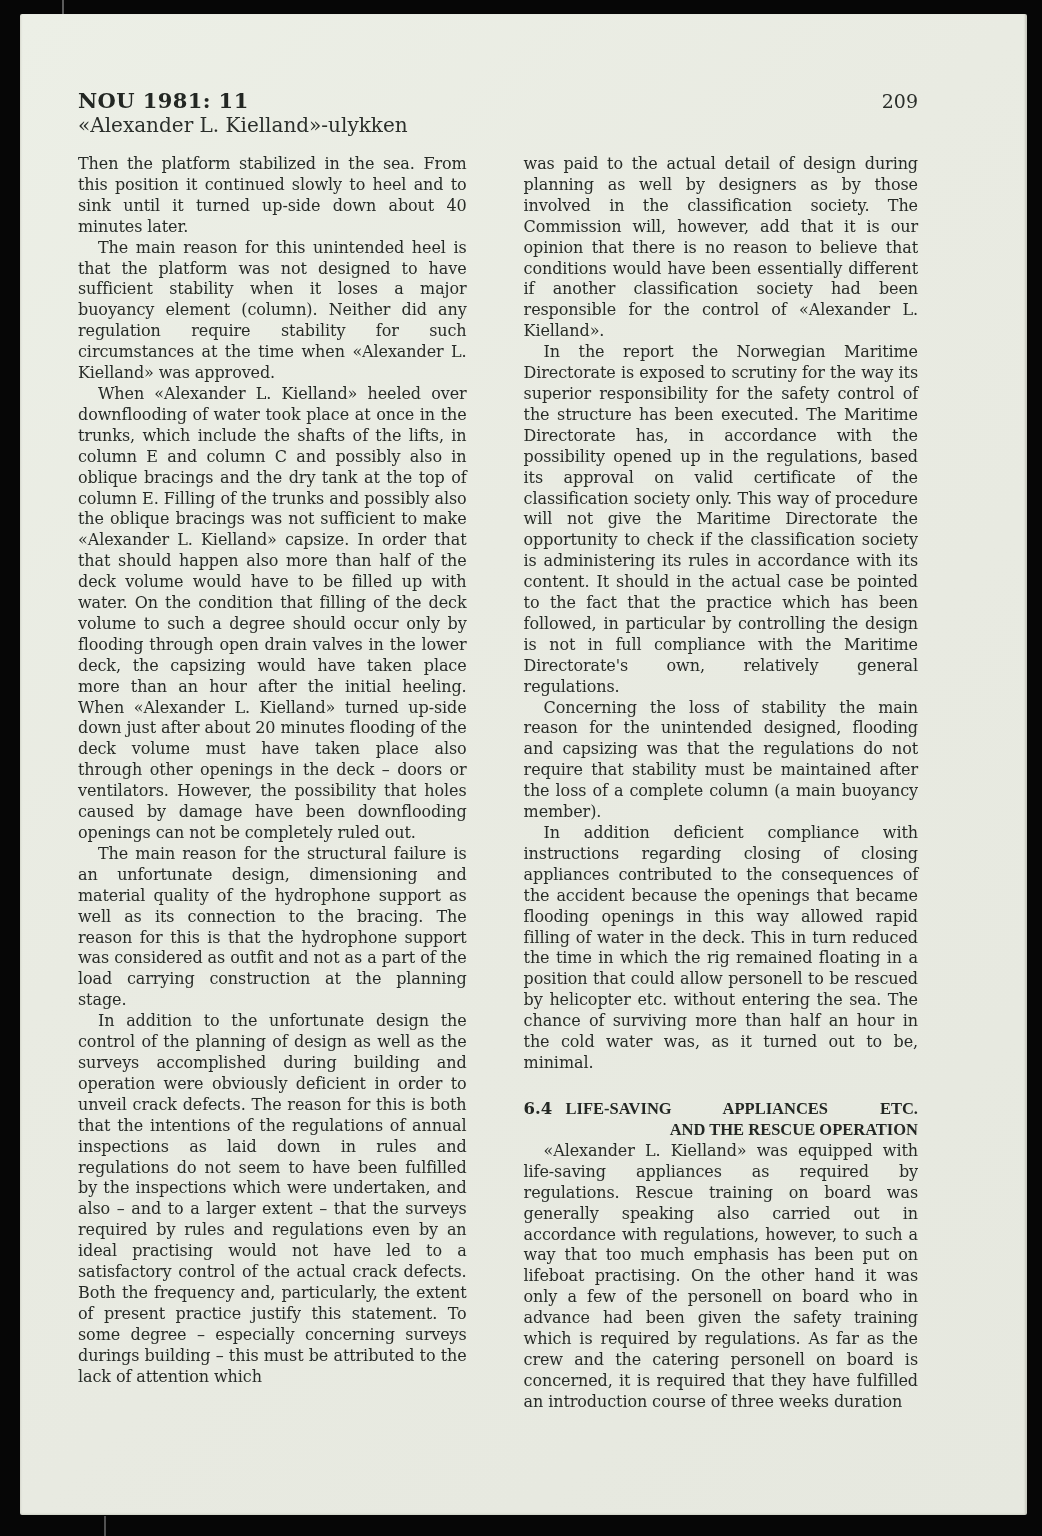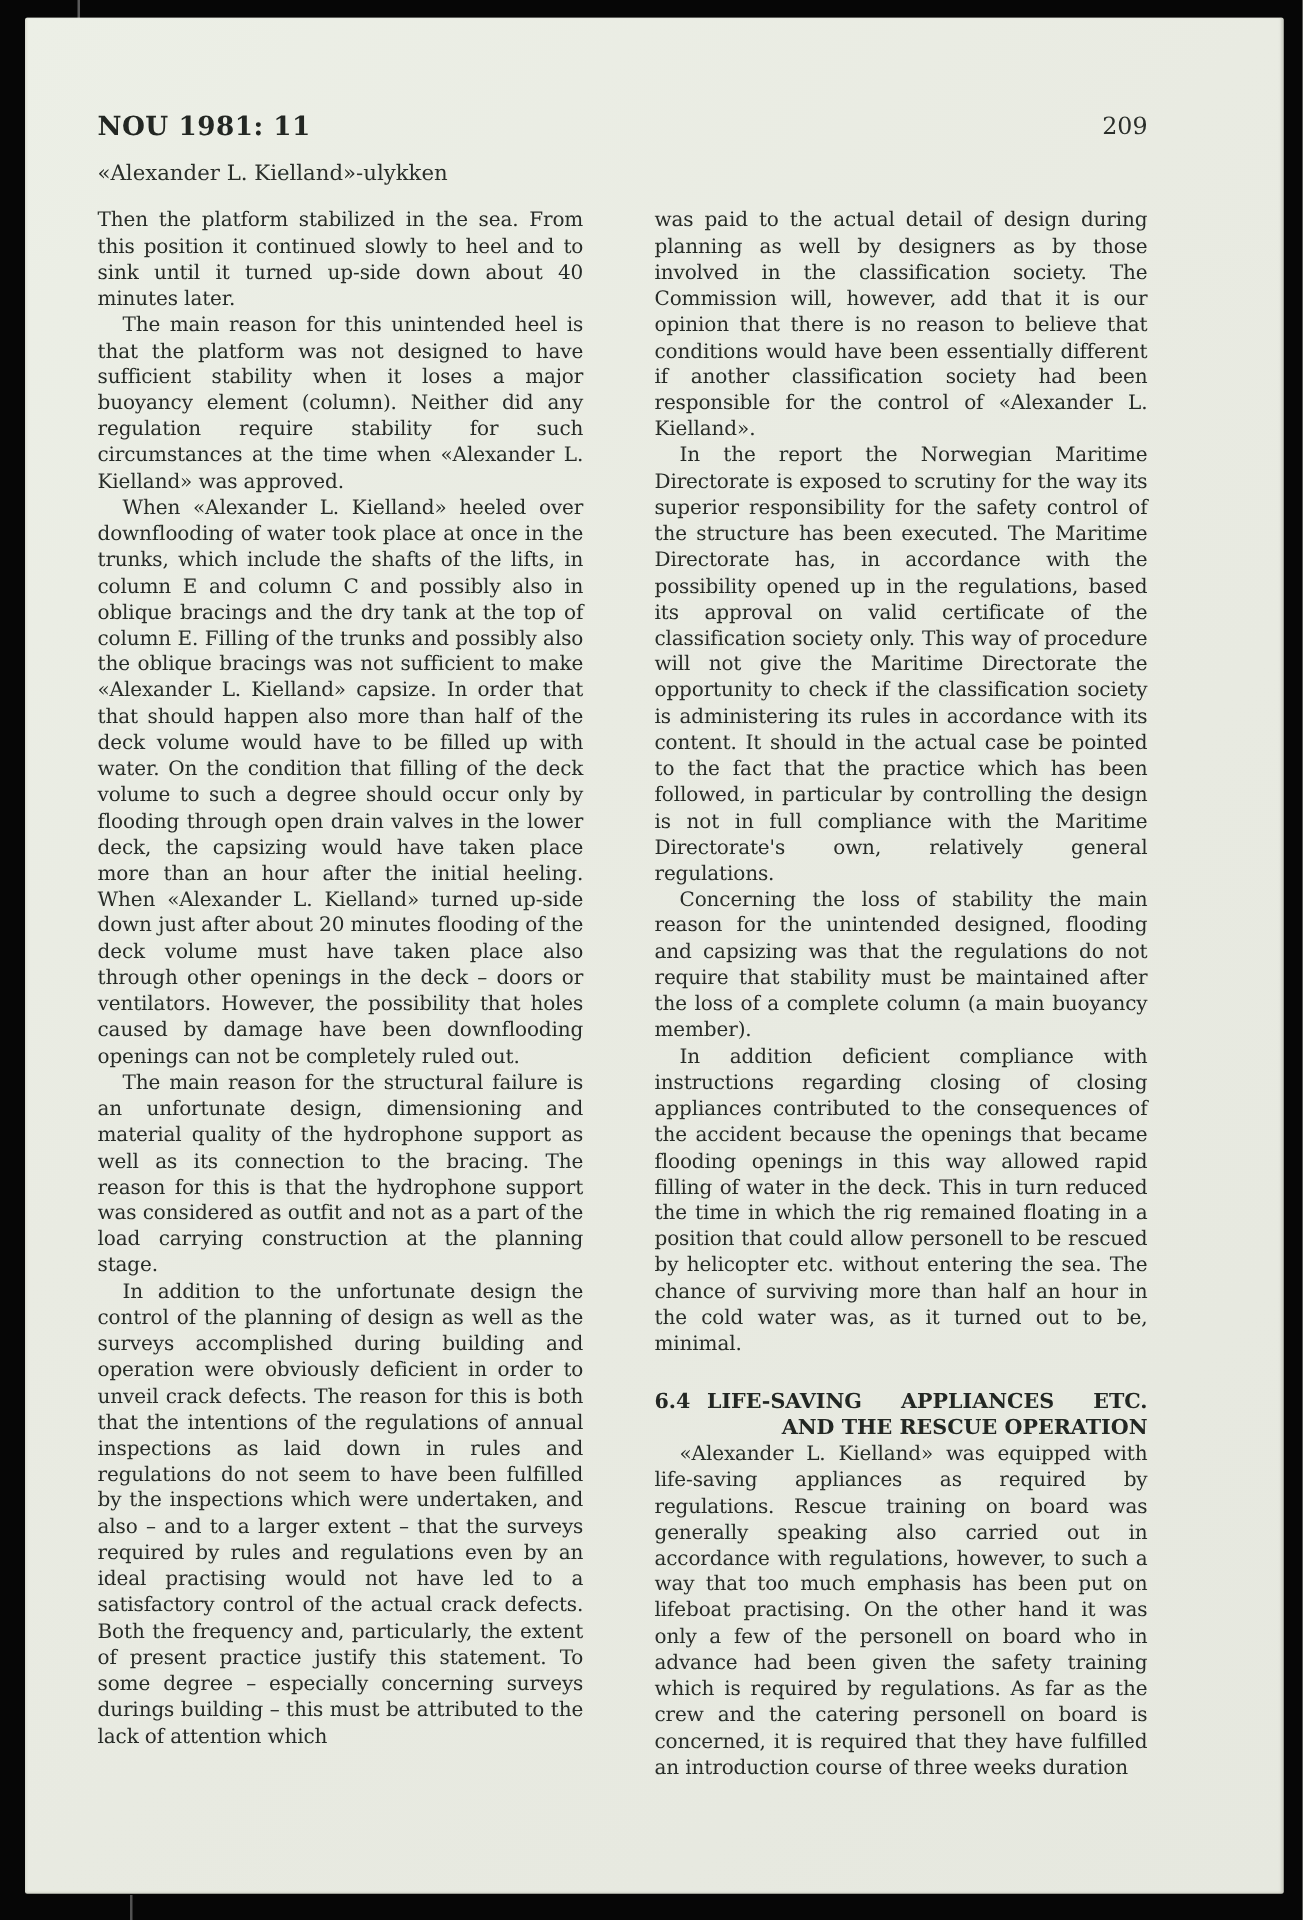--- a/index.html
+++ b/index.html
@@ -28,21 +28,21 @@
     position:absolute;
     left:58px; top:0;
     width:840px;
   }
   .header { position:relative; padding-top:74px; text-align:left; }
   .title {
     font-size:21px; font-weight:bold; letter-spacing:.4px;
     color:#232723;
   }
   .subtitle {
-    font-size:17px; margin-top:16px; color:#2a2e2a;
+    font-size:20px; margin-top:0; color:#2a2e2a;
   }
   .page-number {
     position:absolute; right:0; top:76px;
     font-size:19px; color:#2a2e2a;
   }
 
   .columns { display:flex; margin-top:17px; }
   .col { }
   .col-left  { width:400px; margin-right:34px; }
   .col-right { width:406px;margin-left:23px; }
@@ -60,21 +60,21 @@
   .section-heading {
     display:flex;
     margin-top:24px;
     margin-bottom:1px;
     font-weight:bold;
     font-size:16.5px;
     line-height:21px;
     color:#232723;
   }
   .heading-number { width:42px; flex:none; }
-  .heading-body { flex:1; }
+  .heading-body { flex:1;font-family:Liberation Serif, serif; }
   .heading-line1 { text-align:justify; text-align-last:justify; }
   .heading-line2 { text-align:right; }
 </style>
 </head>
 <body>
 
 <div class="scan-bg"></div>
 <div class="artifact-top-line"></div>
 <div class="artifact-bottom-line"></div>
 

